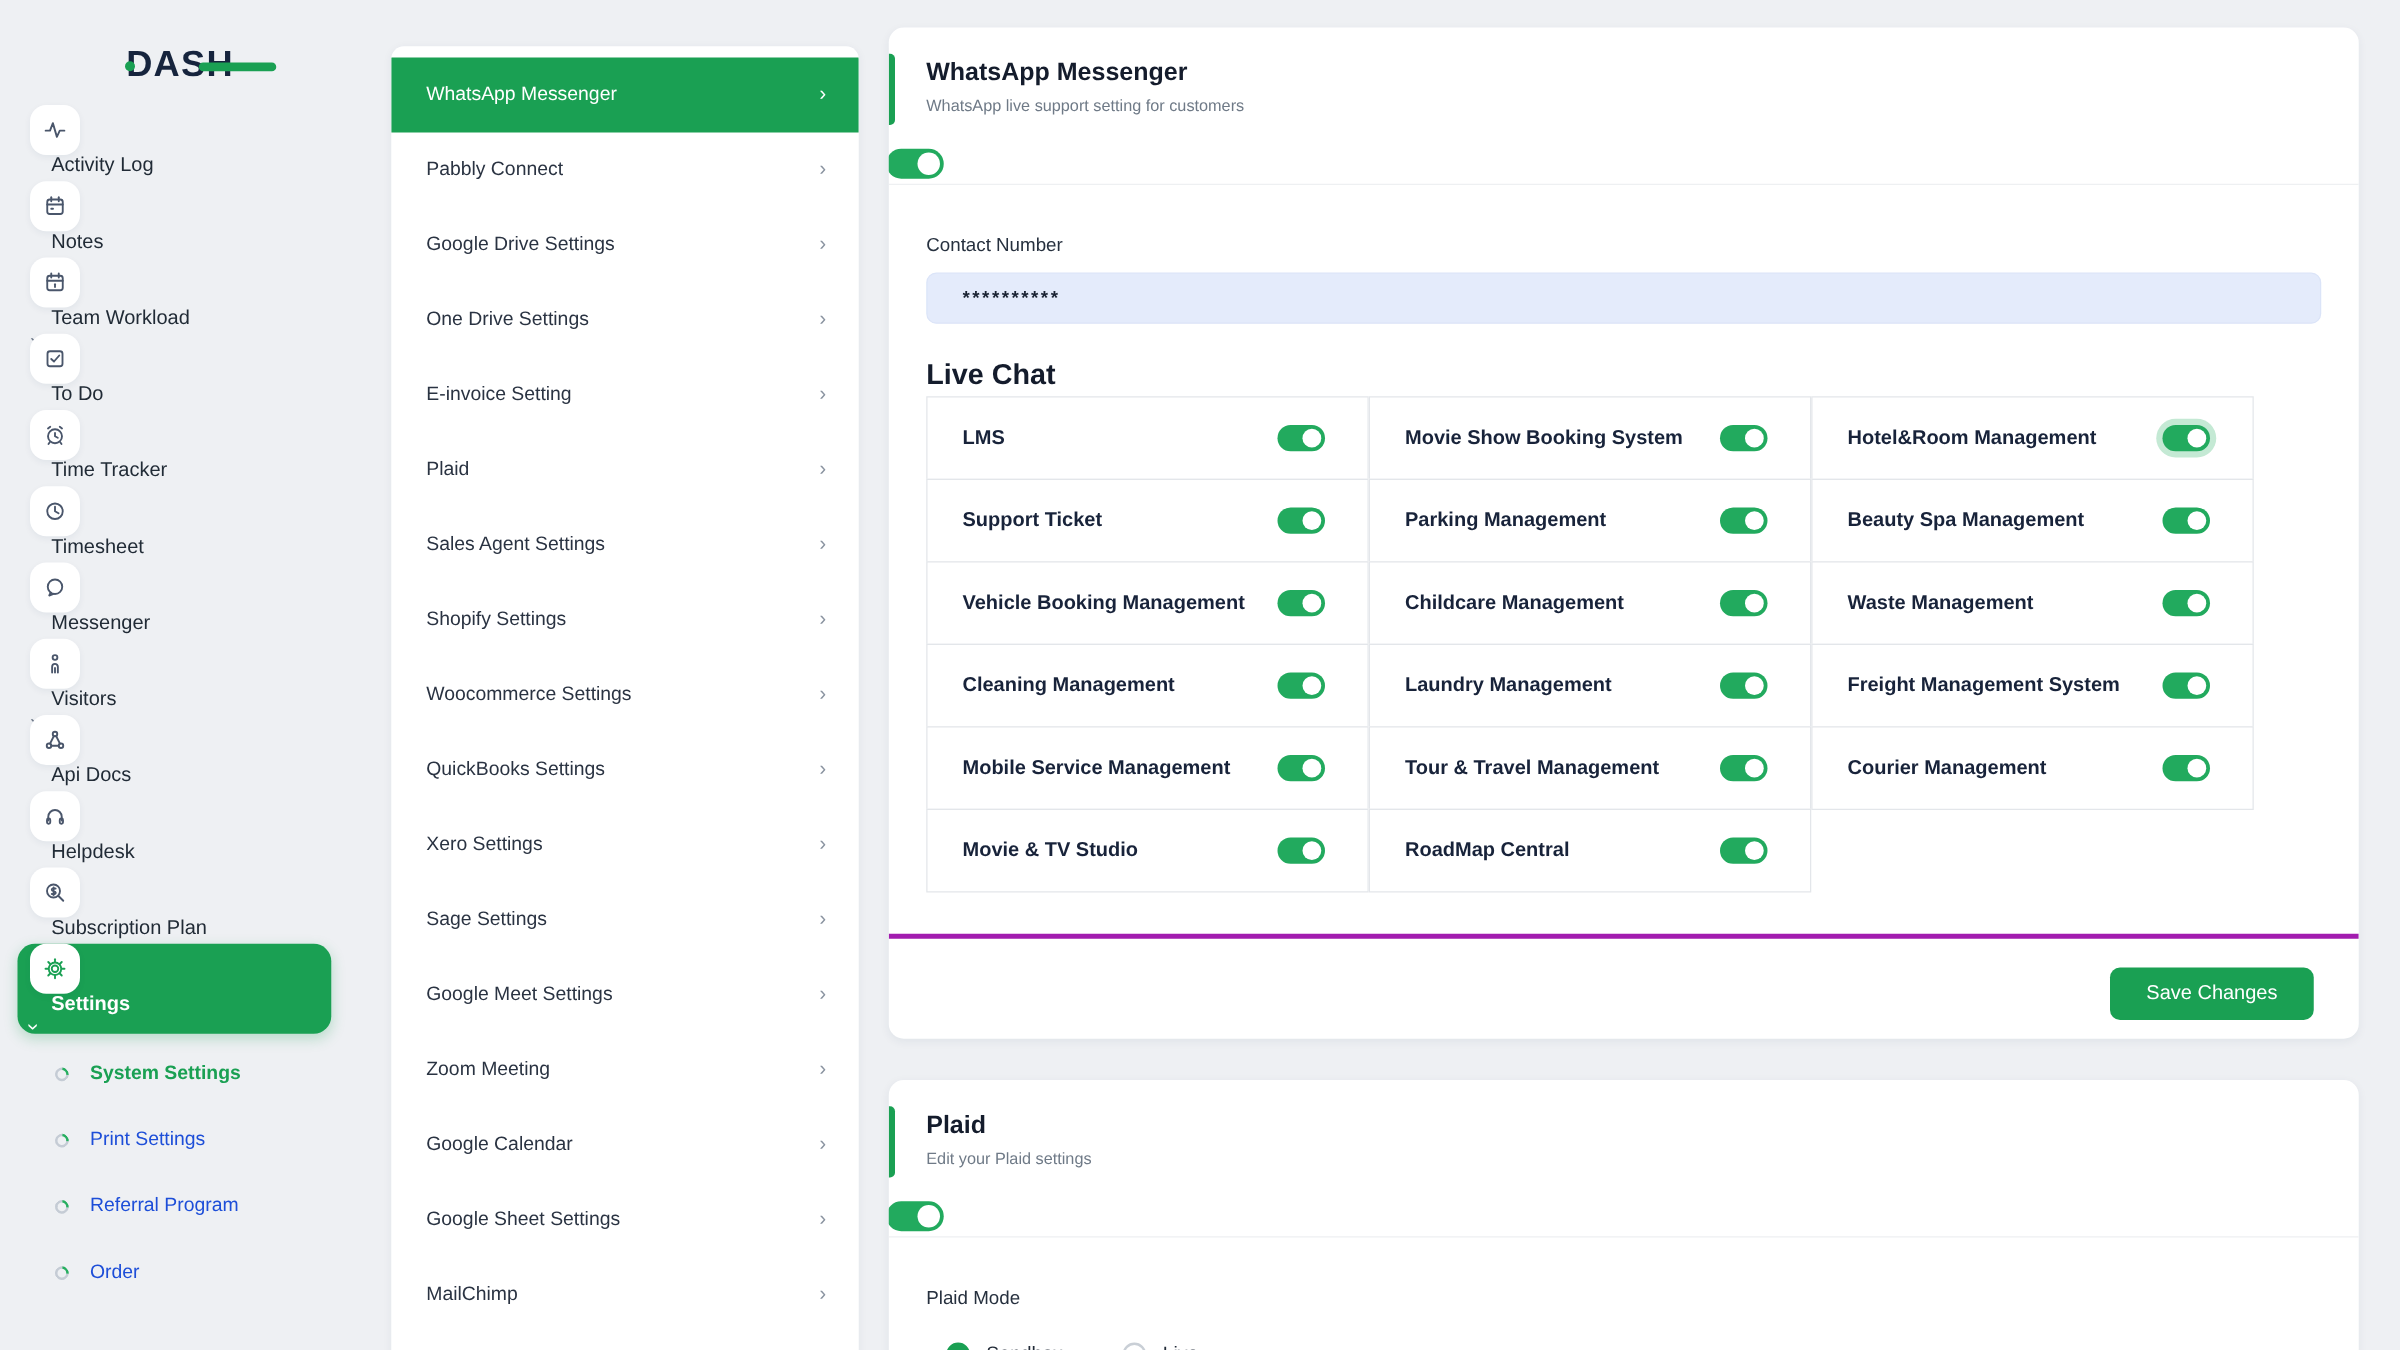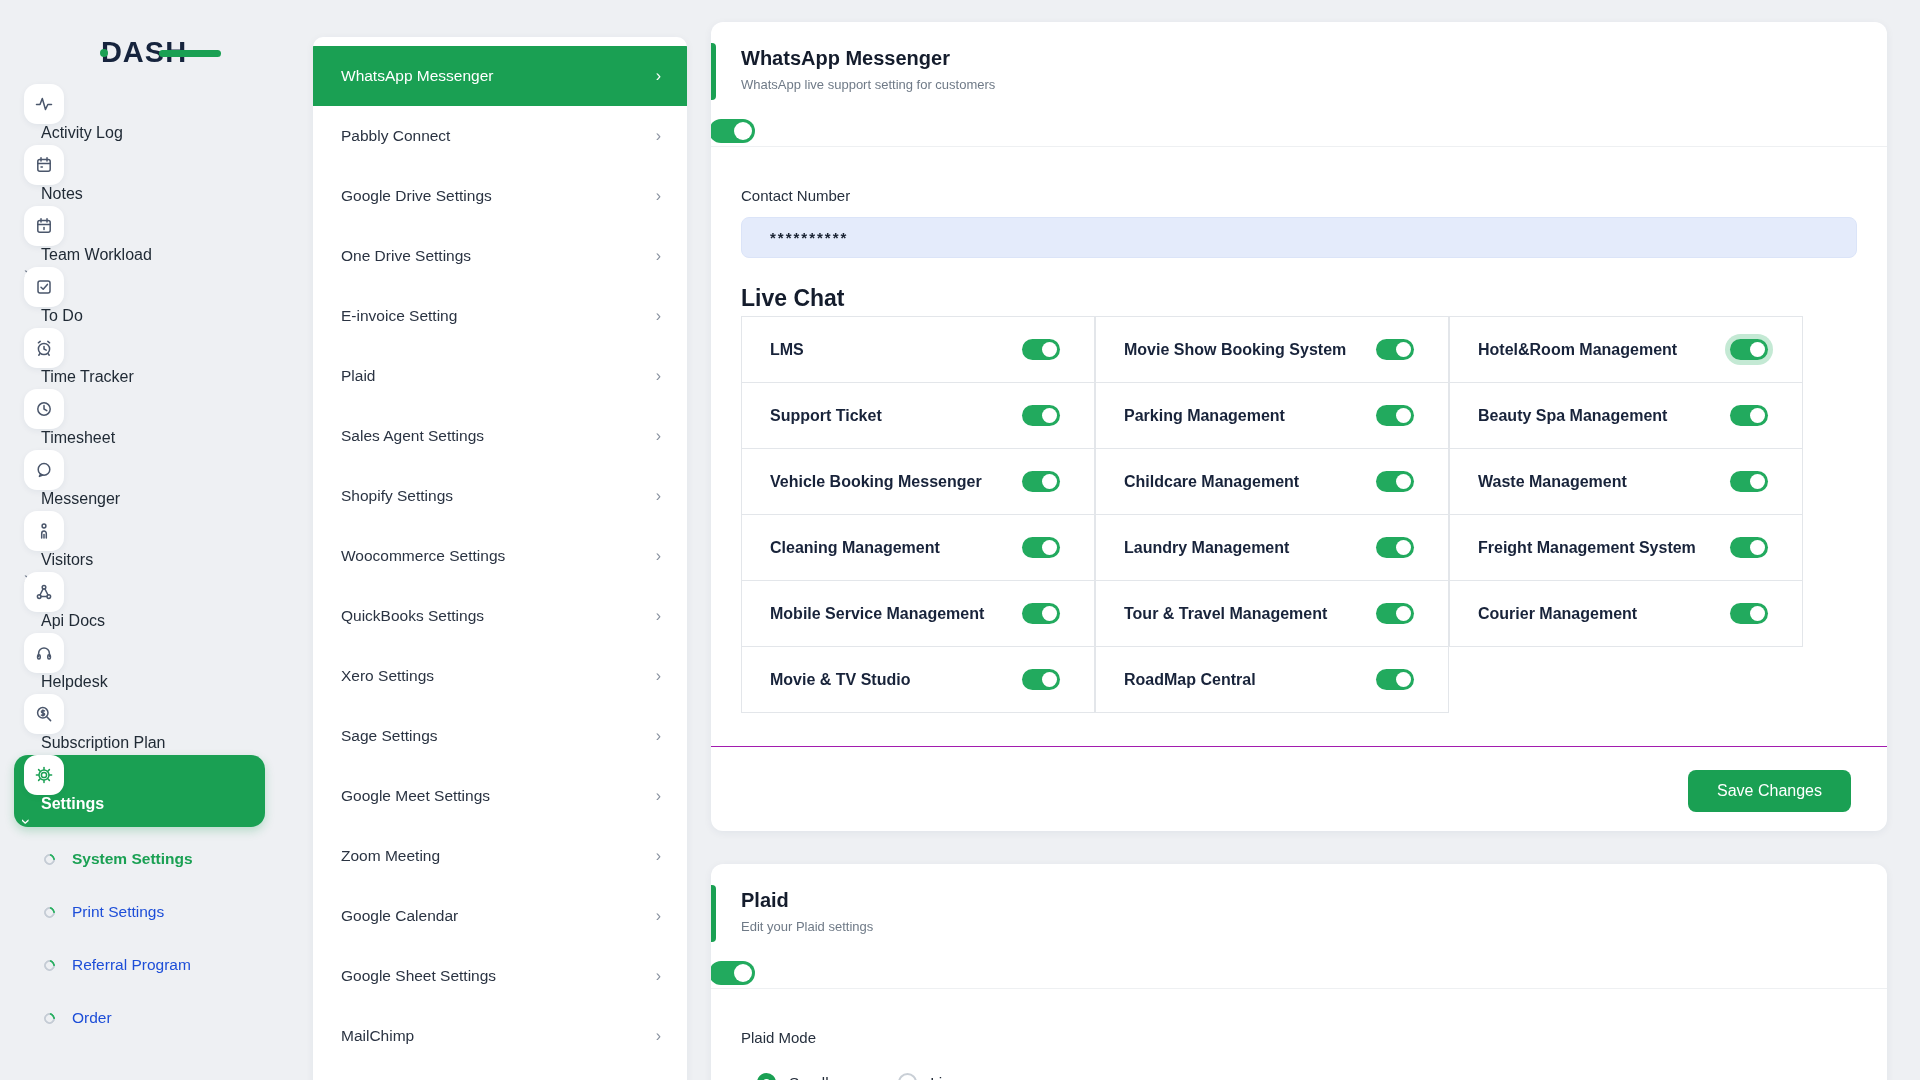--- a/index.html
+++ b/index.html
@@ -62,21 +62,21 @@
   .cell { height:67px; background:#fff; border:1px solid #e3e6ea; margin-top:-1px;
           display:flex; align-items:center; padding:0 34px 0 28px; }
   .cell:first-child { margin-top:0; }
   .cell-label { flex:1; font-size:16px; font-weight:700; color:#18233a; }
   
   .switch { width:46px; height:24px; border-radius:13px; background:#22aa5e; position:relative; cursor:pointer; display:inline-block; }
   .switch::after { content:""; position:absolute; right:3px; top:3px; width:18px; height:18px; border-radius:50%; background:#fff; }
   .switch.sm { width:38px; height:21px; border-radius:11px; flex:0 0 38px; }
   .switch.sm::after { width:15px; height:15px; }
   .switch.halo { box-shadow:0 0 0 5px #c4e9d4; }
-  .card-footer { border-top:1px solid #a21caf; margin-top:33px; padding:23px 36px 0 0; text-align:right; }
+  .card-footer { border-top:4px solid #a21caf; margin-top:33px; padding:23px 36px 0 0; text-align:right; }
   .save-btn { display:inline-block; background:#1aa053; color:#fff; border:none; border-radius:8px;
               padding:12px 29px; font-family:"Liberation Sans",sans-serif; font-size:16px; cursor:pointer; }
   
   .radio-row { margin-top:27px; display:flex; align-items:center; gap:13px; padding-left:16px; }
   .radio { width:19px; height:19px; border-radius:50%; background:#fff; cursor:pointer; flex:0 0 19px; }
   .radio.checked { border:6px solid #1aa053; }
   .radio.unchecked { border:2px solid #c9cfd6; }
   .radio-label { font-size:15.5px; color:#222b38; margin-right:35px; }
 </style>
 </head>
@@ -333,21 +333,21 @@
       <div class="gcol">
         <div class="cell">
           <span class="cell-label">LMS</span>
           <span class="switch sm"></span>
         </div>
         <div class="cell">
           <span class="cell-label">Support Ticket</span>
           <span class="switch sm"></span>
         </div>
         <div class="cell">
-          <span class="cell-label">Vehicle Booking Messenger</span>
+          <span class="cell-label">Vehicle Booking Management</span>
           <span class="switch sm"></span>
         </div>
         <div class="cell">
           <span class="cell-label">Cleaning Management</span>
           <span class="switch sm"></span>
         </div>
         <div class="cell">
           <span class="cell-label">Mobile Service Management</span>
           <span class="switch sm"></span>
         </div>

